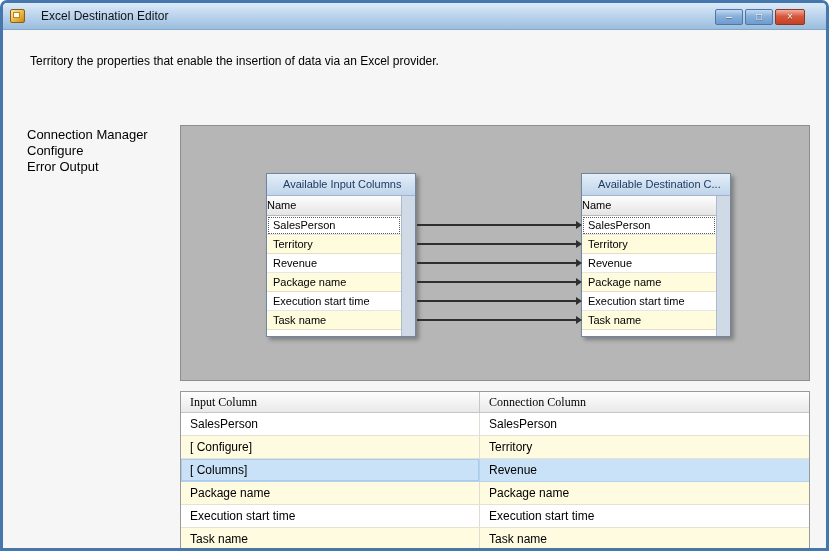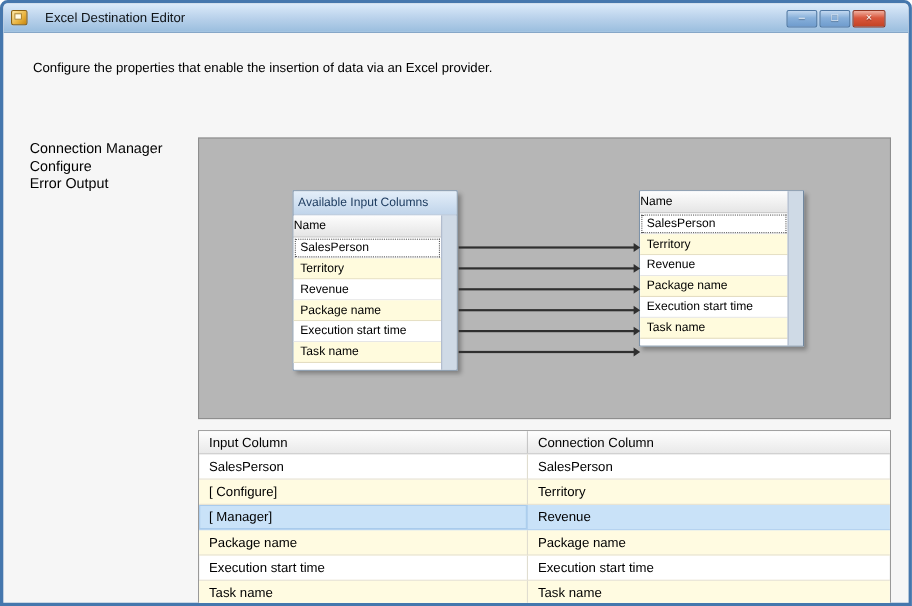--- a/index.html
+++ b/index.html
@@ -53,21 +53,21 @@
     position:absolute; left:177px; top:122px; width:630px; height:256px;
     background:#b6b6b6; border:1px solid #8e8e8e;
   }
   .map-box {
     position:absolute; top:47px; width:150px; background:#fff;
     border:1px solid #70879f; box-shadow:3px 3px 4px rgba(0,0,0,.3);
   }
   .map-box.input { left:85px; }
   .map-box.dest  { left:400px; }
   .map-box-title {
-    height:22px; line-height:21px; padding-left:4px;
+    height:22px; line-height:21px; padding-left:16px;
     background:linear-gradient(#e3eef9,#c0d4ea);
     border-bottom:1px solid #9fb4cb;
     color:#1e3c60; font-size:11px; white-space:nowrap; overflow:hidden;
   }
   .map-box-body { display:flex; height:140px; }
   .map-col { width:134px; background:#fff; }
   .map-gutter { width:14px; background:#cfdae6; border-left:1px solid #aebacb; }
   .name-header {
     height:20px; line-height:19px; font-size:11px; padding-left:0;
     background:linear-gradient(#fdfdfd,#e5e5e5);
@@ -90,20 +90,21 @@
 
   
   .grid {
     position:absolute; left:177px; top:388px; width:630px;
     background:#fff; border:1px solid #999;
   }
   .grid-header {
     display:flex; height:21px;
     background:linear-gradient(#fefefe,#e9e9e9);
     border-bottom:1px solid #c6c6c6;
+    font-family:Liberation Serif, serif;
   }
   .gh-cell { font-size:12px; line-height:20px; padding-left:9px; white-space:nowrap; }
   .gh-cell.input { width:299px; border-right:1px solid #c6c6c6; }
   .gh-cell.dest  { flex:1; }
   .grid-row { display:flex; height:23px; cursor:default; }
   .grid-rows .grid-row:nth-child(even) { background:#fffbe1; }
   .g-cell {
     font-size:12px; line-height:22px; padding-left:9px;
     border-bottom:1px solid #e6e2d2; white-space:nowrap; overflow:hidden;
   }
@@ -121,21 +122,21 @@
   <div class="titlebar">
     <div class="app-icon"></div>
     <span class="window-title">Excel Destination Editor</span>
     <div class="window-buttons">
       <div class="win-btn">–</div>
       <div class="win-btn">□</div>
       <div class="win-btn close">×</div>
     </div>
   </div>
 
-  <div class="description">Configure the properties that enable the insertion of data via an Excel provider.</div>
+  <div class="description">Territory the properties that enable the insertion of data via an Excel provider.</div>
 
   <div class="sidebar">
     <div class="sidebar-item">Connection Manager</div>
     <div class="sidebar-item">Configure</div>
     <div class="sidebar-item">Error Output</div>
   </div>
 
   <div class="map-panel">
 
     <div class="map-box input">
@@ -150,20 +151,21 @@
             <div class="map-row">Package name</div>
             <div class="map-row">Execution start time</div>
             <div class="map-row">Task name</div>
           </div>
         </div>
         <div class="map-gutter"></div>
       </div>
     </div>
 
     <div class="map-box dest">
+      <div class="map-box-title">Available Destination C...</div>
       <div class="map-box-body">
         <div class="map-col">
           <div class="name-header">Name</div>
           <div class="map-rows">
             <div class="map-row focused">SalesPerson</div>
             <div class="map-row">Territory</div>
             <div class="map-row">Revenue</div>
             <div class="map-row">Package name</div>
             <div class="map-row">Execution start time</div>
             <div class="map-row">Task name</div>
@@ -189,21 +191,21 @@
     <div class="grid-rows">
       <div class="grid-row">
         <div class="g-cell input">SalesPerson</div>
         <div class="g-cell dest">SalesPerson</div>
       </div>
       <div class="grid-row">
         <div class="g-cell input">[ Configure]</div>
         <div class="g-cell dest">Territory</div>
       </div>
       <div class="grid-row selected">
-        <div class="g-cell input">[ Manager]</div>
+        <div class="g-cell input">[ Columns]</div>
         <div class="g-cell dest">Revenue</div>
       </div>
       <div class="grid-row">
         <div class="g-cell input">Package name</div>
         <div class="g-cell dest">Package name</div>
       </div>
       <div class="grid-row">
         <div class="g-cell input">Execution start time</div>
         <div class="g-cell dest">Execution start time</div>
       </div>

